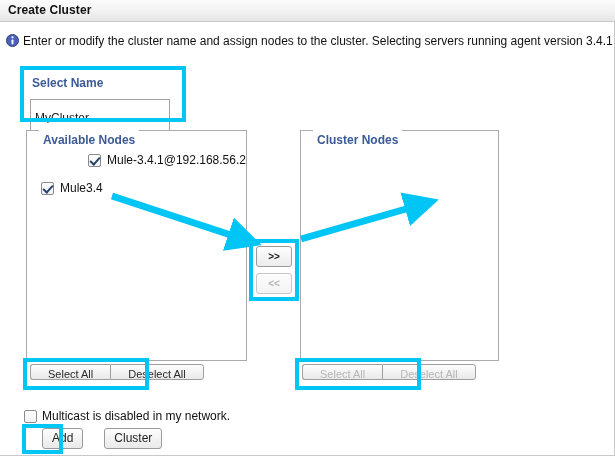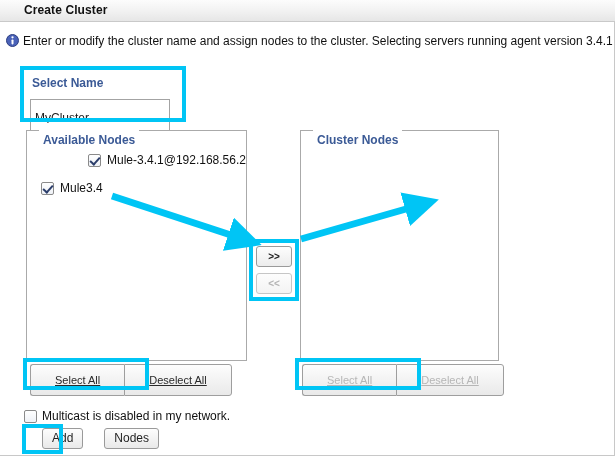--- a/index.html
+++ b/index.html
@@ -32,21 +32,21 @@
   #titlebar {
     position: absolute;
     left: 0; top: 0;
     width: 615px; height: 22px;
     background: linear-gradient(to bottom, #fcfcfc 0%, #f1f1f1 55%, #e6e6e6 100%);
     border-bottom: 1px solid #c9c9c9;
     box-sizing: border-box;
   }
   #titlebar .title {
     position: absolute;
-    left: 24px; top: 3px;
+    left: 8px; top: 3px;
     font-size: 12px;
     font-weight: bold;
     color: #111111;
     letter-spacing: 0.1px;
   }
 
   
   #info-strip {
     position: absolute;
     left: 0; top: 23px;
@@ -183,30 +183,29 @@
   
   .sel-group {
     position: absolute;
     display: flex;
     height: 20px;
   }
   #available-selgroup { left: 30px; top: 364px; }
   #cluster-selgroup { left: 302px; top: 364px; }
   .sel-btn {
     box-sizing: border-box;
-    height: 32px;
-    padding: 0 24px;
+    height: 16px;
+    padding: 0 17px;
     border: 1px solid #9e9e9e;
     background: linear-gradient(to bottom, #fdfdfd 0%, #e9e9e9 100%);
     font-family: "Liberation Sans", sans-serif;
     font-size: 11px;
     color: #2a2a2a;
     line-height: 18px;
     cursor: pointer;
-    text-decoration: underline;
   }
   .sel-btn.left { border-radius: 3px 0 0 3px; border-right-width: 0; }
   .sel-btn.right { border-radius: 0 3px 3px 0; }
   .sel-btn.disabled { color: #b6b6b6; }
 
   
   #multicast-row {
     position: absolute;
     left: 24px; top: 409px;
     display: flex;
@@ -315,21 +314,21 @@
     <button class="sel-btn right disabled">Deselect All</button>
   </div>
 
   <div id="multicast-row">
     <span class="cb"></span>
     <span id="multicast-label">Multicast is disabled in my network.</span>
   </div>
 
   <div id="action-row">
     <button class="action-btn">Add</button>
-    <button class="action-btn">Nodes</button>
+    <button class="action-btn">Cluster</button>
   </div>
 
   <div class="hl-box" id="hl-cluster-name"></div>
   <div class="hl-box" id="hl-xfer"></div>
   <div class="hl-box" id="hl-avail-sel"></div>
   <div class="hl-box" id="hl-cluster-sel"></div>
   <div class="hl-box" id="hl-add"></div>
 
   <svg id="annotation-arrows">
     <defs>

